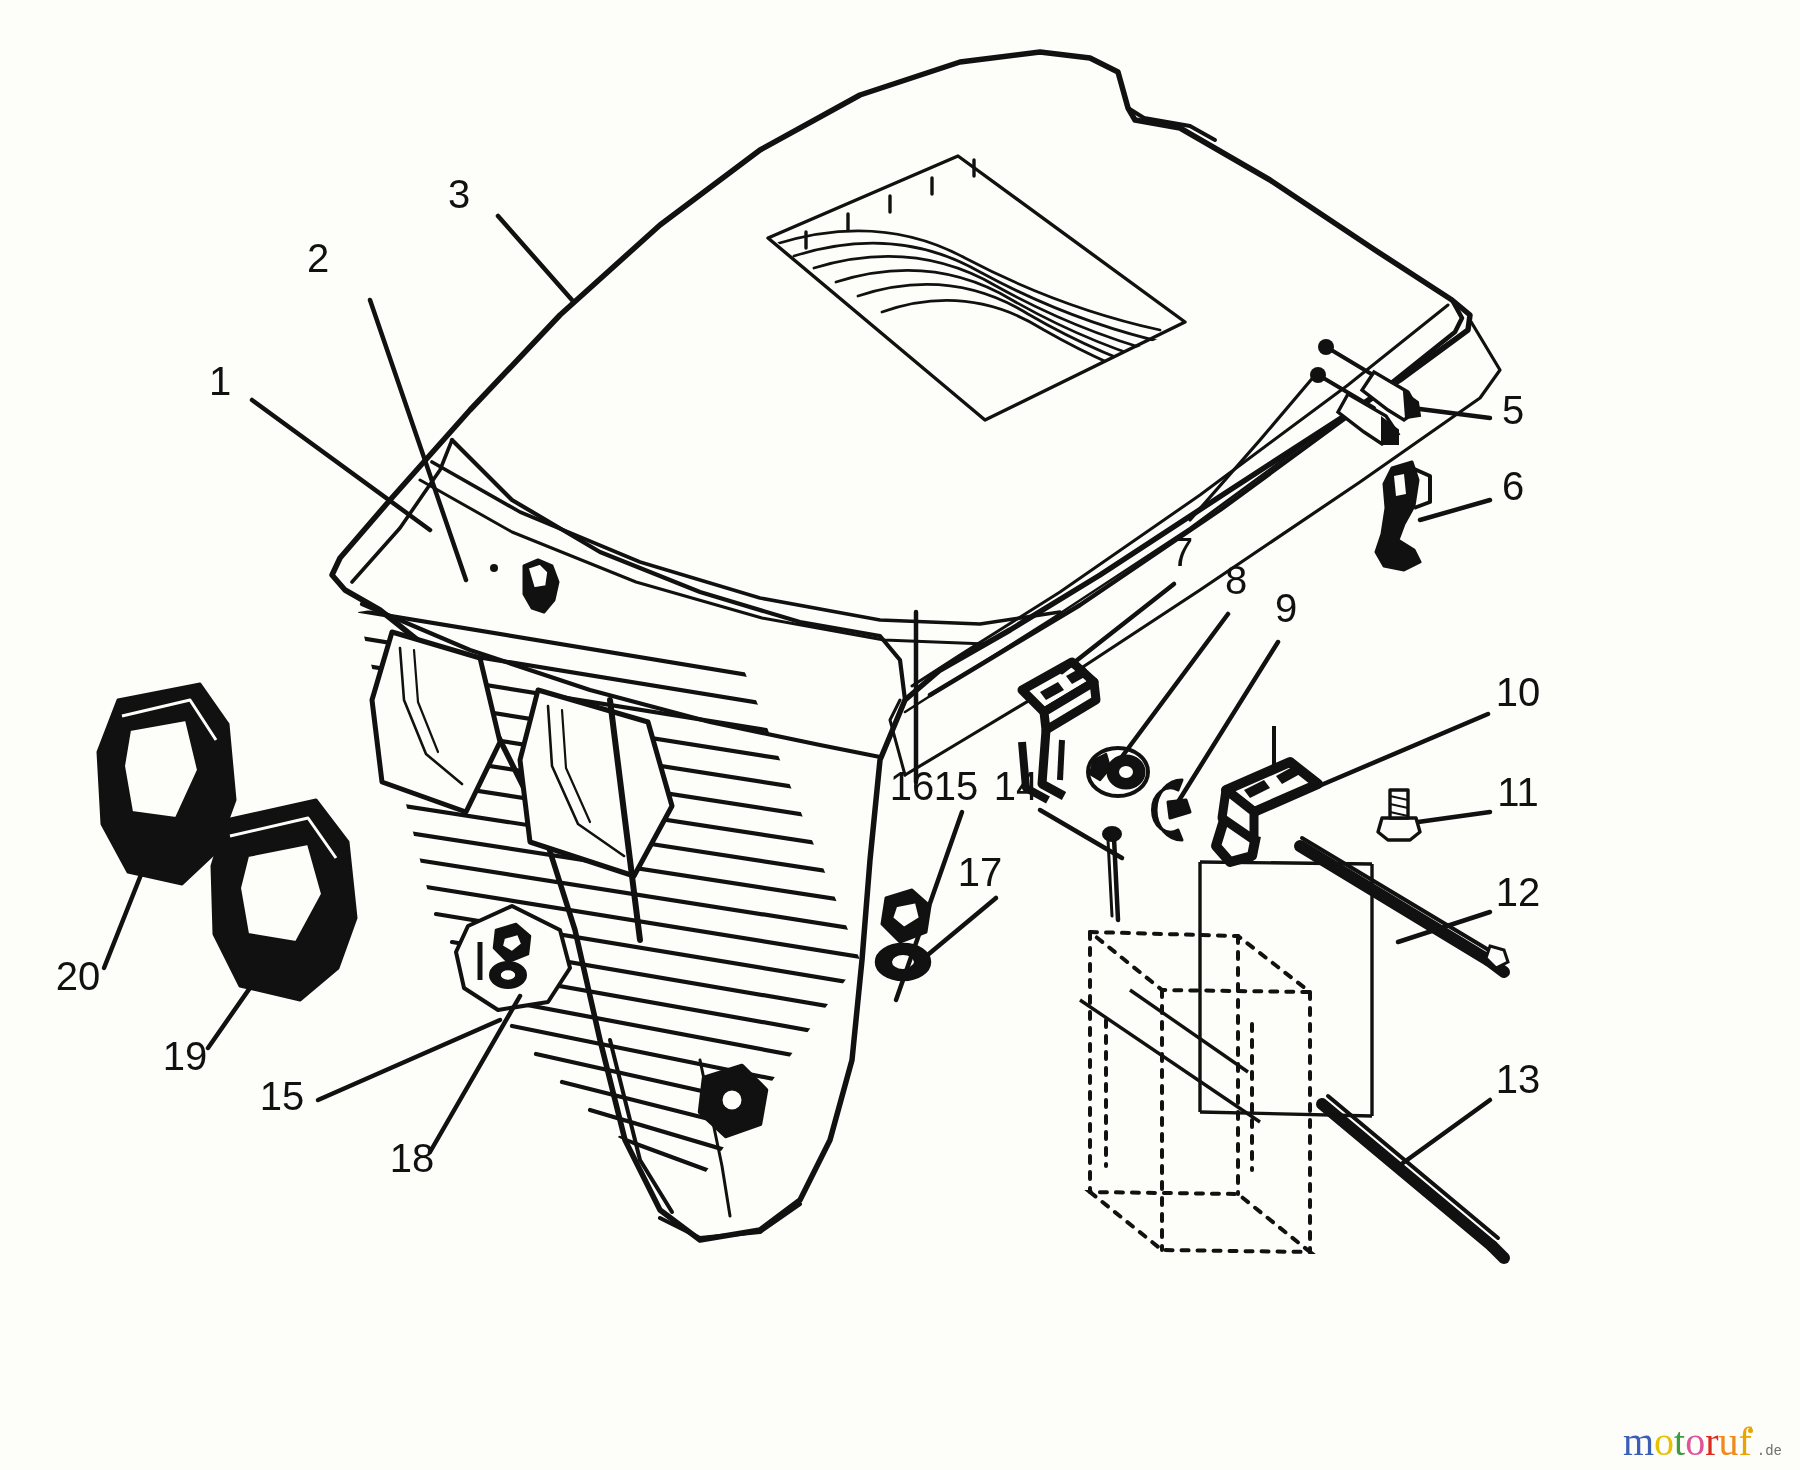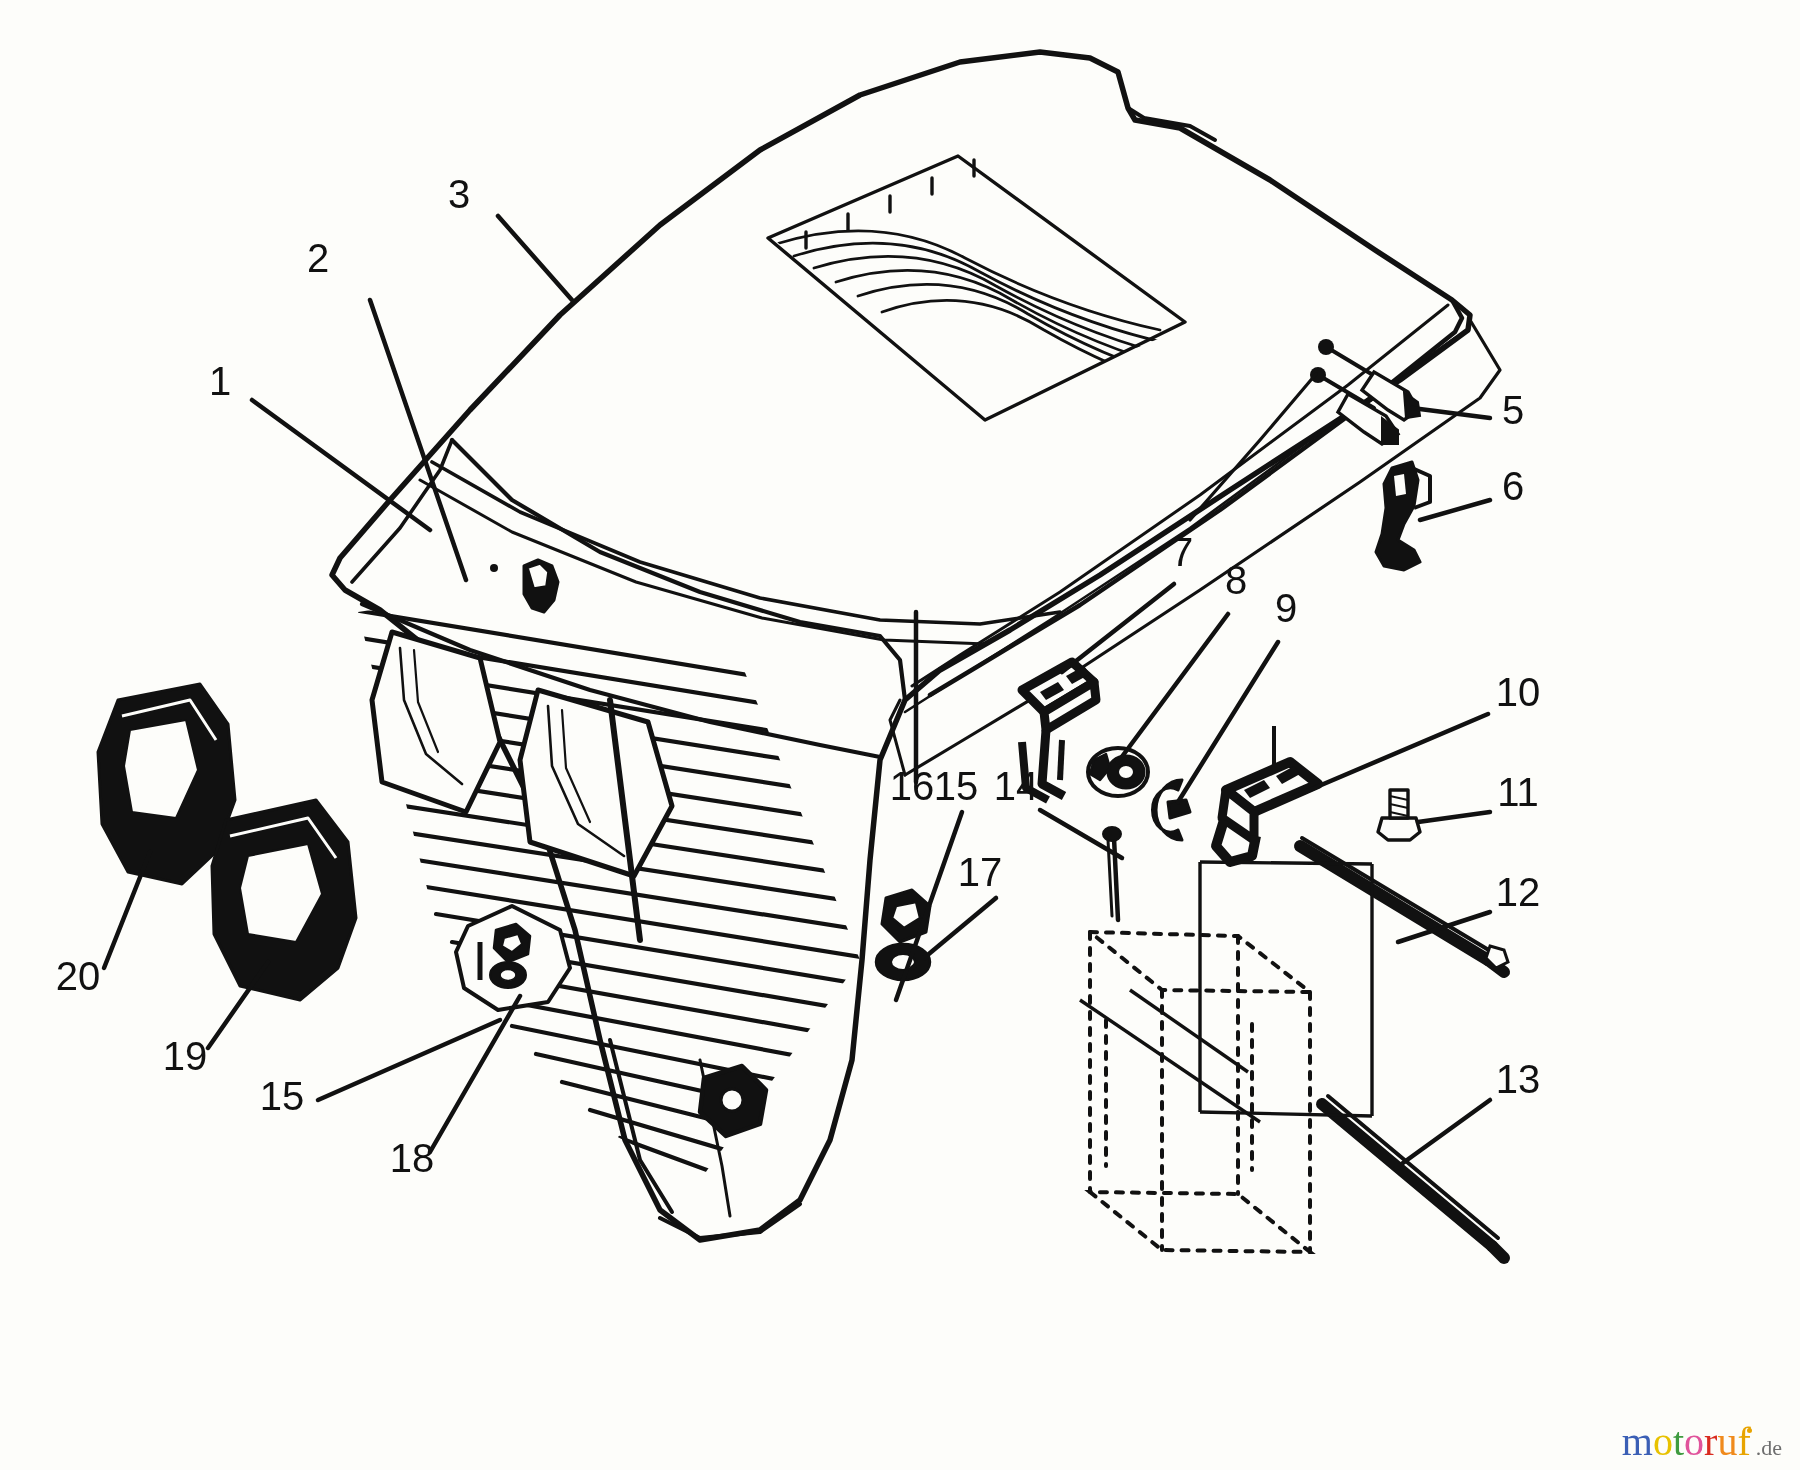--- a/index.html
+++ b/index.html
@@ -35,22 +35,23 @@
     right: 18px;
     bottom: 8px;
     font-family: "Liberation Serif", serif;
     font-size: 40px;
     letter-spacing: 0px;
     white-space: nowrap;
     line-height: 1;
   }
   #watermark .wm-l { display: inline-block; }
   #watermark .wm-de {
-    font-size: 22px;
+    font-size: 14px;
     color: #6e6e6e;
+    font-family: Liberation Mono, monospace;
   }
   #watermark .dot {
     display: inline-block;
     width: 5px;
     height: 5px;
     border-radius: 50%;
     background: #e8a400;
     position: relative;
     top: -22px;
     left: -4px;

